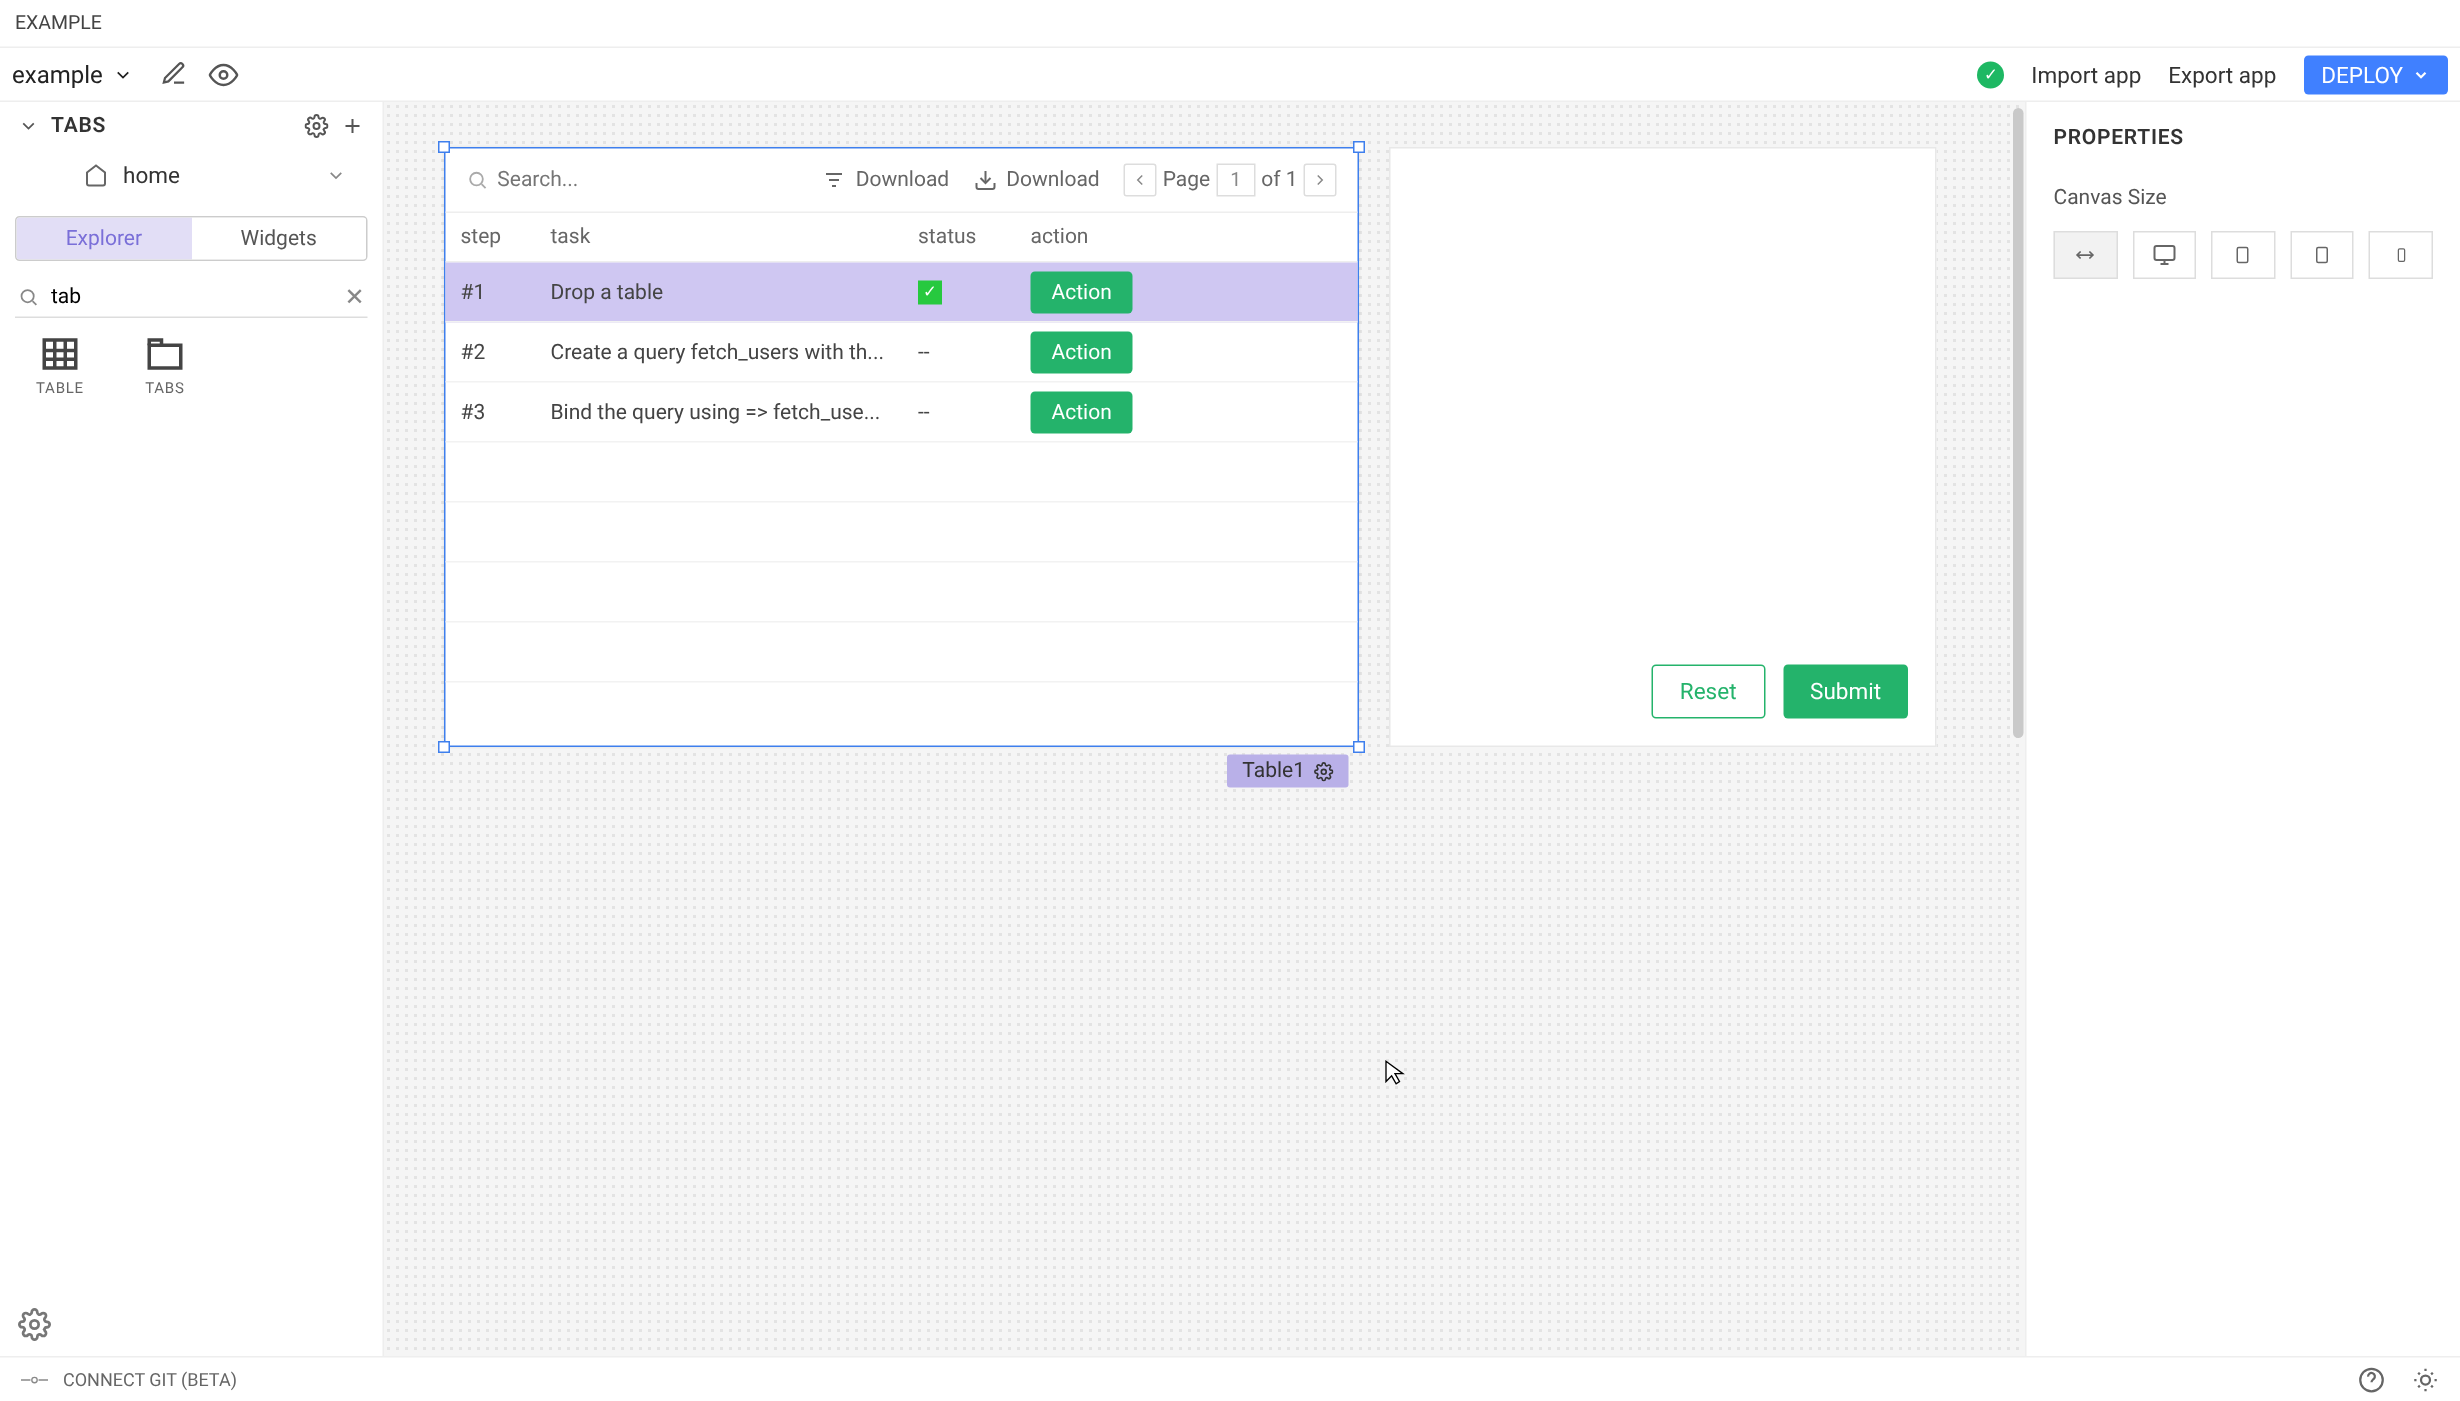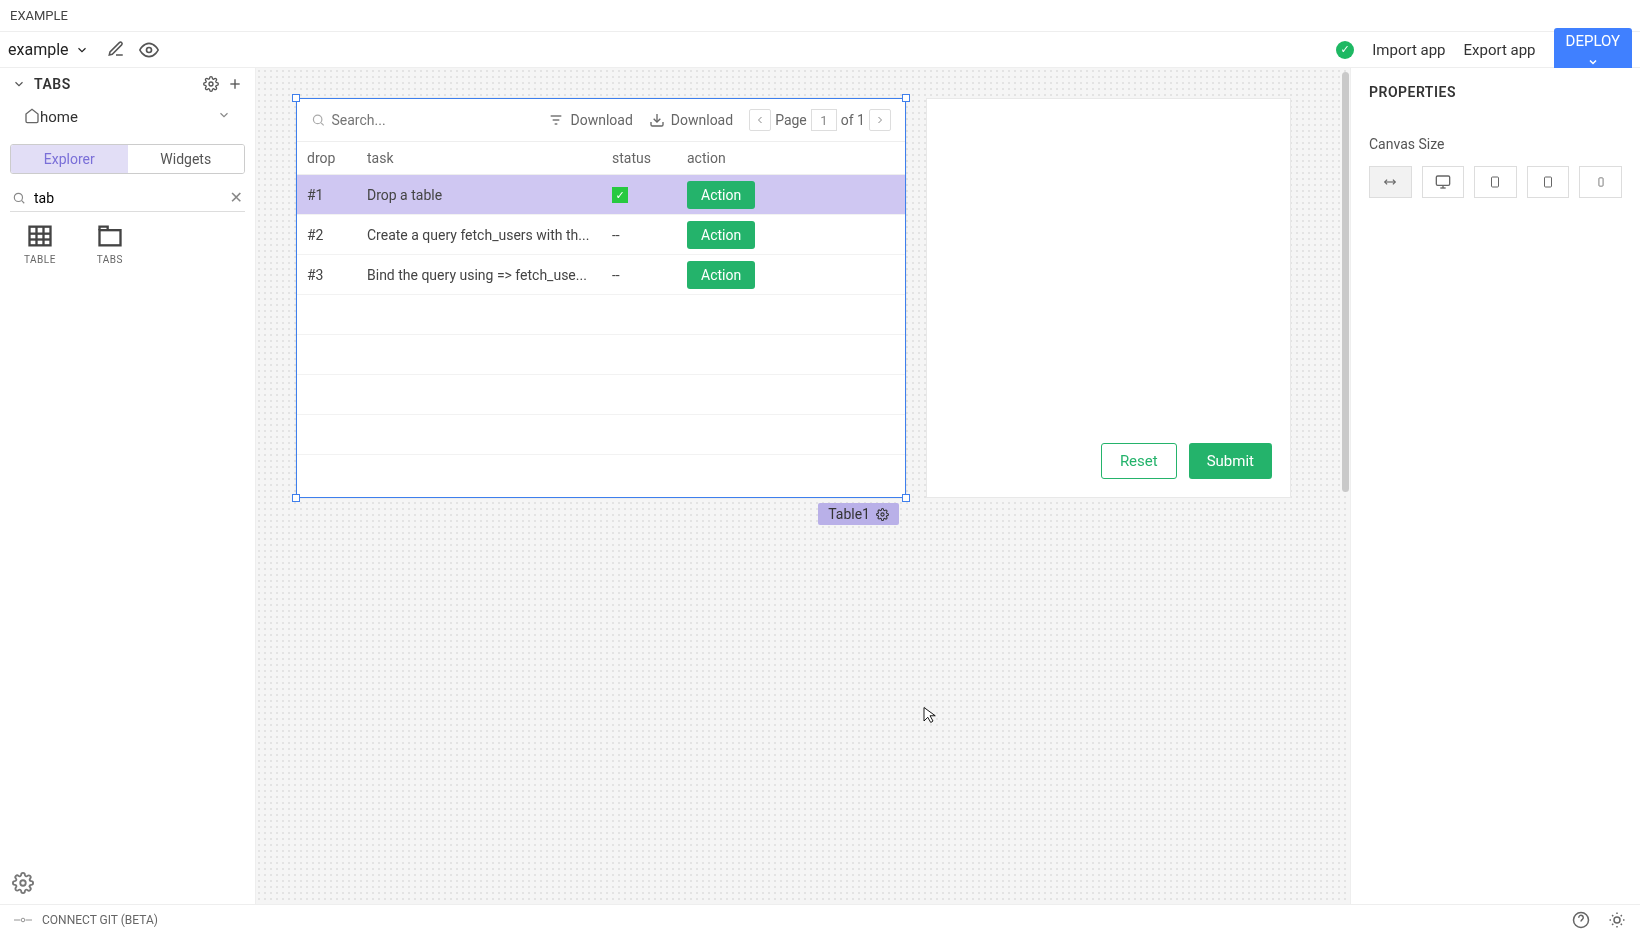--- a/index.html
+++ b/index.html
@@ -11,32 +11,32 @@
 
 .appbar { height: 36px; display: flex; align-items: center; padding: 0 8px; background: #fff; border-bottom: 1px solid #eee; }
 .appbar .appname { font-size: 16px; color: #222; display: flex; align-items: center; gap:6px; cursor: pointer; }
 .appbar .appname svg { width:14px; height:14px; }
 .appbar .tool-icons { display:flex; gap:14px; margin-left:18px; }
 .appbar .tool-icons .ic { color:#555; cursor:pointer; }
 .appbar .spacer { flex:1; }
 .appbar .right { display:flex; align-items:center; gap:18px; font-size:15px; }
 .appbar .status-dot { width:18px; height:18px; border-radius:50%; background:#1EB863; display:flex; align-items:center; justify-content:center; color:#fff; font-size:11px; }
 .appbar .link { color:#333; cursor:pointer; }
-.appbar .deploy { background:#4080FF; color:#fff; padding:4px 12px; border-radius:3px; display:flex; align-items:center; gap:6px; cursor:pointer; font-size:15px;flex-direction:column; }
+.appbar .deploy { background:#4080FF; color:#fff; padding:4px 12px; border-radius:3px; display:flex; align-items:center; gap:6px; cursor:pointer; font-size:15px; }
 
 
 .main { display:flex; height: calc(100% - 32px - 36px - 30px); }
 
 
 .sidebar { width:256px; background:#fff; border-right:1px solid #eee; display:flex; flex-direction:column; position:relative; }
 .pages-header { display:flex; align-items:center; padding:8px 12px; gap:8px; }
 .pages-header .chev { cursor:pointer; }
 .pages-header .label { font-weight:600; font-size:14px; letter-spacing:.5px; color:#333; flex:1; }
 .pages-header .gear, .pages-header .plus { color:#555; cursor:pointer; }
-.page-item { display:flex; padding:8px 24px; cursor:pointer; }
+.page-item { display:flex; align-items:center; padding:8px 24px; gap:10px; cursor:pointer;margin-left:32px; }
 .page-item .home-ic { color:#666; }
 .page-item .name { font-size:15px; color:#333; flex:1; }
 .page-item .caret { color:#888; }
 
 .seg-tabs { display:flex; margin:10px 10px 0 10px; border:1px solid #ccc; border-radius:3px; overflow:hidden; }
 .seg-tabs .seg { flex:1; text-align:center; font-size:14px; padding:6px 0; cursor:pointer; background:#fff; color:#555; }
 .seg-tabs .seg.active { background:#E2DEF6; color:#7A6FD8; }
 
 .widget-search { display:flex; align-items:center; margin:10px 10px 0 10px; border-bottom:1px solid #ddd; padding:4px 2px; gap:8px;justify-content:flex-end; }
 .widget-search input { border:none; outline:none; flex:1; font-size:14px; background:transparent; }
@@ -97,21 +97,21 @@
 .form-widget .form-actions { position:absolute; right:18px; bottom:18px; display:flex; gap:12px; }
 .form-widget .reset { border:1px solid #24B36B; color:#24B36B; background:#fff; padding:8px 18px; border-radius:3px; font-size:15px; cursor:pointer; }
 .form-widget .submit { background:#24B36B; color:#fff; border:none; padding:8px 18px; border-radius:3px; font-size:15px; cursor:pointer; }
 
 
 .cursor { position:absolute; left:665px; top:635px; width:18px; height:24px; }
 .cursor svg { width:100%; height:100%; }
 
 
 .right-panel { width:290px; background:#fff; border-left:1px solid #eee; padding:16px 18px; }
-.right-panel .title { font-size:14px; font-weight:600; letter-spacing:.5px; color:#333; margin-bottom:36px; }
+.right-panel .title { font-size:14px; font-weight:600; letter-spacing:.5px; color:#333; margin-bottom:24px; }
 .right-panel .sub { font-size:14px; color:#555; margin-bottom:14px; }
 .size-row { display:flex; gap:10px; }
 .size-btn { flex:1; height:32px; border:1px solid #ddd; background:#fff; display:flex; align-items:center; justify-content:center; color:#666; cursor:pointer; }
 .size-btn.active { background:#f2f2f2; }
 
 
 .footer { position:absolute; left:0; right:0; bottom:0; height:30px; background:#fff; border-top:1px solid #eee; display:flex; align-items:center; padding:0 14px; font-size:12px; color:#666;text-align:right; }
 .footer .git { display:flex; align-items:center; gap:10px; cursor:pointer; }
 .footer .spacer { flex:1; }
 .footer .ric { margin-left:18px; cursor:pointer; color:#666; }
@@ -290,21 +290,21 @@
           <span>of 1</span>
           <span class="pbtn">
             <svg width="12" height="12" viewBox="0 0 24 24" fill="none" stroke="currentColor" stroke-width="2">
                 <polyline points="9 18 15 12 9 6"></polyline>
               </svg>
           </span>
         </div>
       </div>
 
       <div class="tbl-head">
-        <div class="cell step">drop</div>
+        <div class="cell step">step</div>
         <div class="cell task">task</div>
         <div class="cell status">status</div>
         <div class="cell action">action</div>
       </div>
 
       <div class="tbl-row selected">
         <div class="cell step">#1</div>
         <div class="cell task">Drop a table</div>
         <div class="cell status"><span class="chk">✓</span></div>
         <div class="cell action"><button class="actbtn">Action</button></div>

